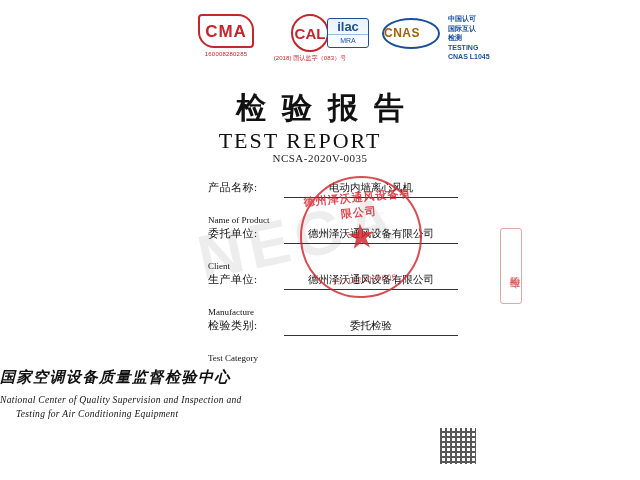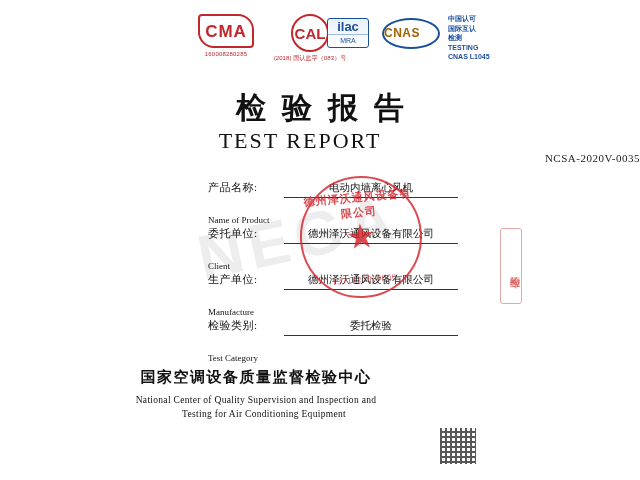--- a/index.html
+++ b/index.html
@@ -184,21 +184,21 @@
     font-family: "Liberation Serif", serif;
     font-size: 22px;
     letter-spacing: 2px;
     color: #111;
   }
   .report-no {
     position: absolute;
     top: 152px;
     left: 0;
     width: 640px;
-    text-align: right;
+    text-align: center;
     font-family: "Liberation Serif", serif;
     font-size: 11px;
     letter-spacing: 0.5px;
     color: #222;
   }
 
   
   .fields {
     position: absolute;
     top: 180px;
@@ -244,21 +244,21 @@
     white-space: nowrap;
     overflow: hidden;
   }
 
   
   .footer {
     position: absolute;
     top: 368px;
     left: 0;
     width: 512px;
-    text-align: center;
+    font-style: italic;
   }
   .footer-cn {
     font-family: "Liberation Serif", serif;
     font-size: 15px;
     font-weight: bold;
     letter-spacing: 1.5px;
     color: #111;
   }
   .footer-en1 {
     margin-top: 8px;

